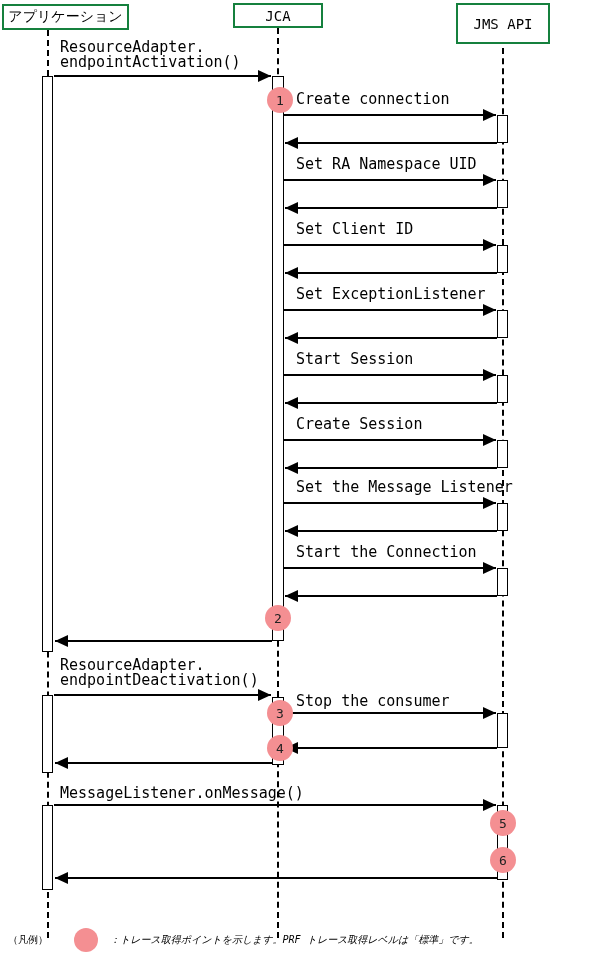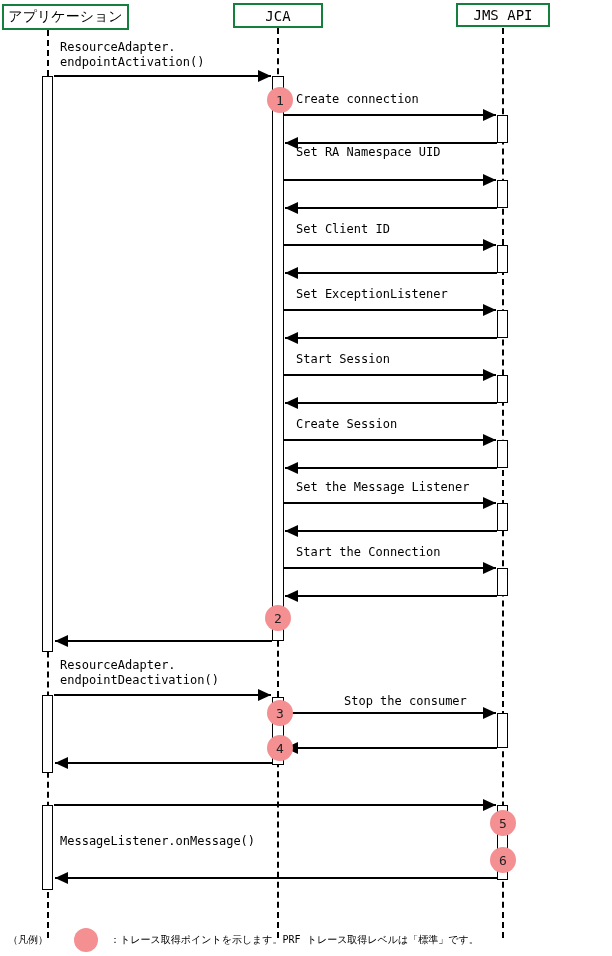--- a/index.html
+++ b/index.html
@@ -12,43 +12,43 @@
     display:flex;align-items:center;justify-content:center;
     font-size:14px;white-space:nowrap;z-index:5;
   }
   .lifeline{position:absolute;width:0;border-left:2px dashed #000;z-index:1;}
   .act{position:absolute;box-sizing:border-box;border:1.5px solid #000;background:#fff;z-index:2;}
   .msg-line{position:absolute;height:0;border-top:2px solid #000;z-index:3;}
   .head{position:absolute;width:0;height:0;top:-7px;}
   .head-r{right:0;border-left:13px solid #000;border-top:6px solid transparent;border-bottom:6px solid transparent;}
   .head-l{left:0;border-right:13px solid #000;border-top:6px solid transparent;border-bottom:6px solid transparent;}
   .msg-label{
-    position:absolute;font-size:12px;line-height:15px;white-space:pre-line;z-index:3;
+    position:absolute;font-size:15px;line-height:15px;white-space:pre-line;z-index:3;
   }
   .tp{
     position:absolute;width:26px;height:26px;border-radius:50%;
     display:flex;align-items:center;justify-content:center;
     font-size:13px;z-index:4;color:#222;
   }
   .legend{position:absolute;left:0;top:926px;width:612px;height:28px;font-size:10px;z-index:5;}
   .legend-prefix{position:absolute;left:8px;top:7px;}
   .legend-dot{position:absolute;left:74px;top:2px;width:24px;height:24px;border-radius:50%;}
-  .legend-text{position:absolute;left:110px;top:7px;white-space:nowrap;}
+  .legend-text{position:absolute;left:110px;top:7px;white-space:nowrap;font-style:italic;}
 </style>
 </head>
 <body>
 
 <div id="stage">
   <div id="layers">
       <div class="lifeline" style="left: 47px; top: 30px; height: 908px;"></div>
       <div class="abox" style="left: 2px; top: 4px; width: 127px; height: 26px;">アプリケーション</div>
       <div class="lifeline" style="left: 277px; top: 28px; height: 910px;"></div>
       <div class="abox" style="left: 233px; top: 3px; width: 90px; height: 25px;">JCA</div>
       <div class="lifeline" style="left: 502px; top: 28px; height: 910px;"></div>
-      <div class="abox" style="left: 456px; top: 3px; width: 94px; height: 24px;">JMS API</div>
+      <div class="abox" style="left: 456px; top: 3px; width: 94px; height: 41px;">JMS API</div>
       <div class="act" style="left: 42px; top: 76px; width: 11px; height: 576px;"></div>
       <div class="act" style="left: 42px; top: 695px; width: 11px; height: 78px;"></div>
       <div class="act" style="left: 42px; top: 805px; width: 11px; height: 85px;"></div>
       <div class="act" style="left: 272px; top: 76px; width: 12px; height: 565px;"></div>
       <div class="act" style="left: 272px; top: 697px; width: 12px; height: 68px;"></div>
       <div class="act" style="left: 497px; top: 115px; width: 11px; height: 28px;"></div>
       <div class="act" style="left: 497px; top: 180px; width: 11px; height: 28px;"></div>
       <div class="act" style="left: 497px; top: 245px; width: 11px; height: 28px;"></div>
       <div class="act" style="left: 497px; top: 310px; width: 11px; height: 28px;"></div>
       <div class="act" style="left: 497px; top: 375px; width: 11px; height: 28px;"></div>
@@ -65,21 +65,21 @@
       <div class="msg-line" style="left: 284px; top: 114px; width: 212px;">
         <span class="head head-r"></span>
       </div>
       <div class="msg-label" style="left: 296px; top: 92px;">Create connection</div>
       <div class="msg-line" style="left: 285px; top: 142px; width: 212px;">
         <span class="head head-l"></span>
       </div>
       <div class="msg-line" style="left: 284px; top: 179px; width: 212px;">
         <span class="head head-r"></span>
       </div>
-      <div class="msg-label" style="left: 296px; top: 145px; text-align: center;">Set RA Namespace UID</div>
+      <div class="msg-label" style="left: 296px; top: 157px; text-align: center;">Set RA Namespace UID</div>
       <div class="msg-line" style="left: 285px; top: 207px; width: 212px;">
         <span class="head head-l"></span>
       </div>
       <div class="msg-line" style="left: 284px; top: 244px; width: 212px;">
         <span class="head head-r"></span>
       </div>
       <div class="msg-label" style="left: 296px; top: 222px;">Set Client ID</div>
       <div class="msg-line" style="left: 285px; top: 272px; width: 212px;">
         <span class="head head-l"></span>
       </div>
@@ -122,31 +122,31 @@
         <span class="head head-l"></span>
       </div>
       <div class="msg-line" style="left: 54px; top: 694px; width: 217px;">
         <span class="head head-r"></span>
       </div>
       <div class="msg-label" style="left: 60px; top: 658px;">ResourceAdapter.
 endpointDeactivation()</div>
       <div class="msg-line" style="left: 284px; top: 712px; width: 212px;">
         <span class="head head-r"></span>
       </div>
-      <div class="msg-label" style="left: 296px; top: 694px; margin-left: 48px;">Stop the consumer</div>
+      <div class="msg-label" style="left: 296px; top: 694px;">Stop the consumer</div>
       <div class="msg-line" style="left: 285px; top: 747px; width: 212px;">
         <span class="head head-l"></span>
       </div>
       <div class="msg-line" style="left: 55px; top: 762px; width: 217px;">
         <span class="head head-l"></span>
       </div>
       <div class="msg-line" style="left: 54px; top: 804px; width: 442px;">
         <span class="head head-r"></span>
       </div>
-      <div class="msg-label" style="left: 60px; top: 786px; margin-top: 48px;">MessageListener.onMessage()</div>
+      <div class="msg-label" style="left: 60px; top: 786px;">MessageListener.onMessage()</div>
       <div class="msg-line" style="left: 55px; top: 877px; width: 442px;">
         <span class="head head-l"></span>
       </div>
       <div class="tp" style="left: 267px; top: 87px; background: rgb(244, 143, 146);">1</div>
       <div class="tp" style="left: 265px; top: 605px; background: rgb(244, 143, 146);">2</div>
       <div class="tp" style="left: 267px; top: 700px; background: rgb(244, 143, 146);">3</div>
       <div class="tp" style="left: 267px; top: 735px; background: rgb(244, 143, 146);">4</div>
       <div class="tp" style="left: 490px; top: 810px; background: rgb(244, 143, 146);">5</div>
       <div class="tp" style="left: 490px; top: 847px; background: rgb(244, 143, 146);">6</div>
     </div>

